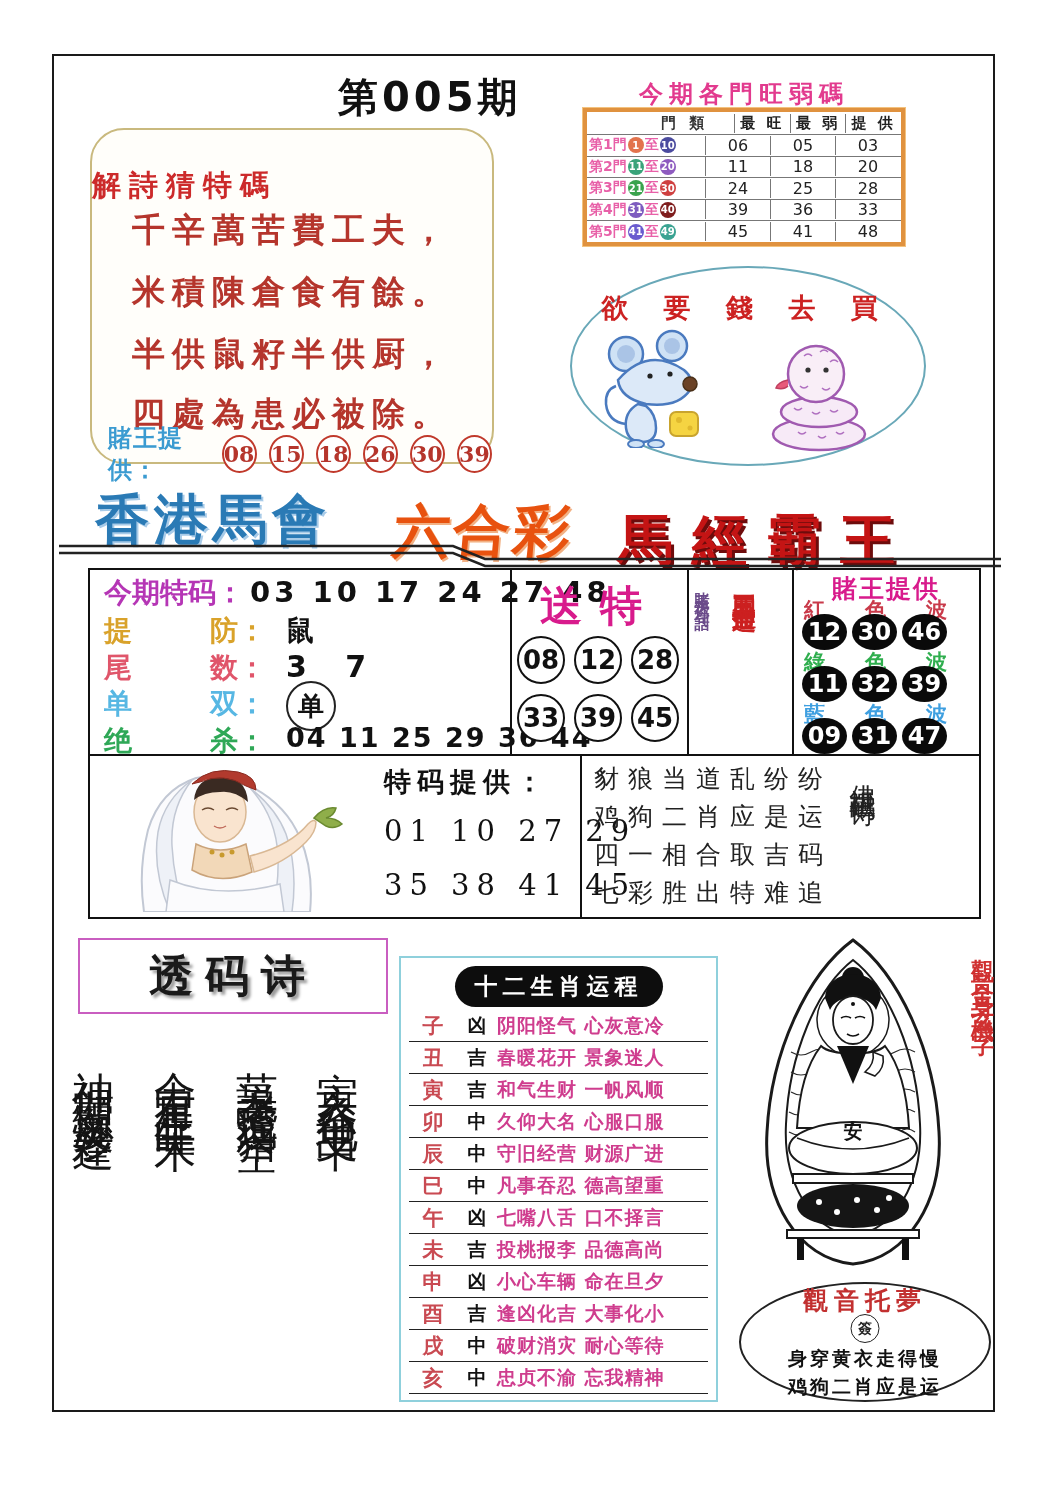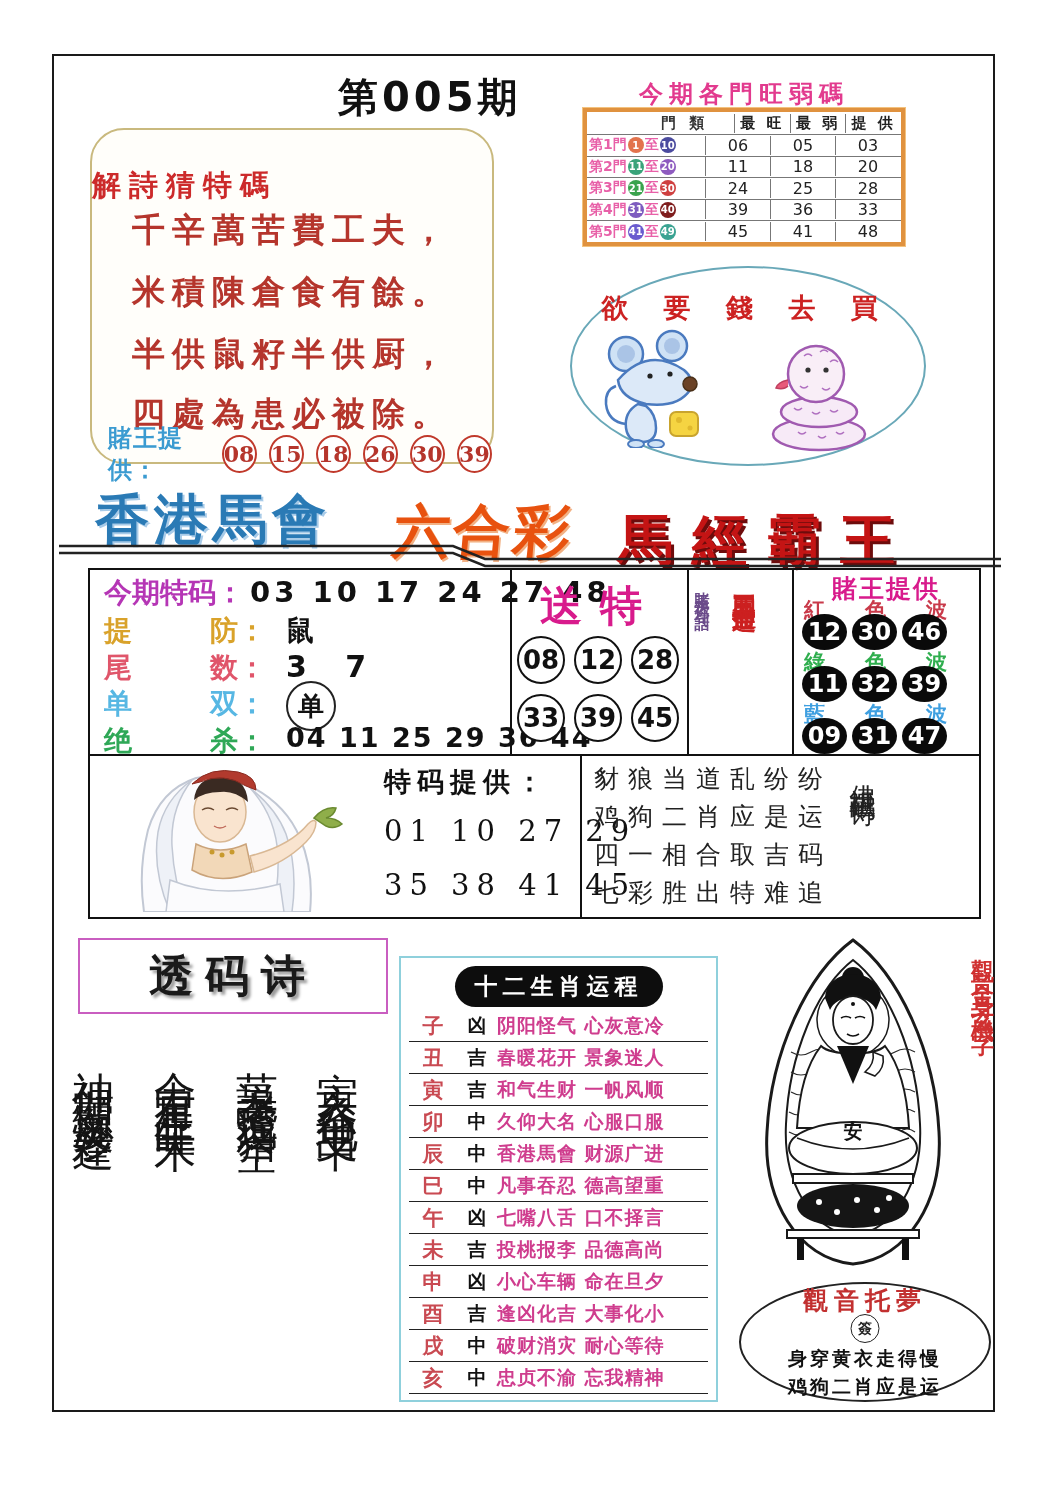--- a/index.html
+++ b/index.html
@@ -366,21 +366,21 @@
           <span class="sx-text">和气生财 一帆风顺</span>
         </div>
       <div class="sx-row">
           <span class="sx-zh">卯</span>
           <span class="sx-luck">中</span>
           <span class="sx-text">久仰大名 心服口服</span>
         </div>
       <div class="sx-row">
           <span class="sx-zh">辰</span>
           <span class="sx-luck">中</span>
-          <span class="sx-text">香港馬會 财源广进</span>
+          <span class="sx-text">守旧经营 财源广进</span>
         </div>
       <div class="sx-row">
           <span class="sx-zh">巳</span>
           <span class="sx-luck">中</span>
           <span class="sx-text">凡事吞忍 德高望重</span>
         </div>
       <div class="sx-row">
           <span class="sx-zh">午</span>
           <span class="sx-luck">凶</span>
           <span class="sx-text">七嘴八舌 口不择言</span>

